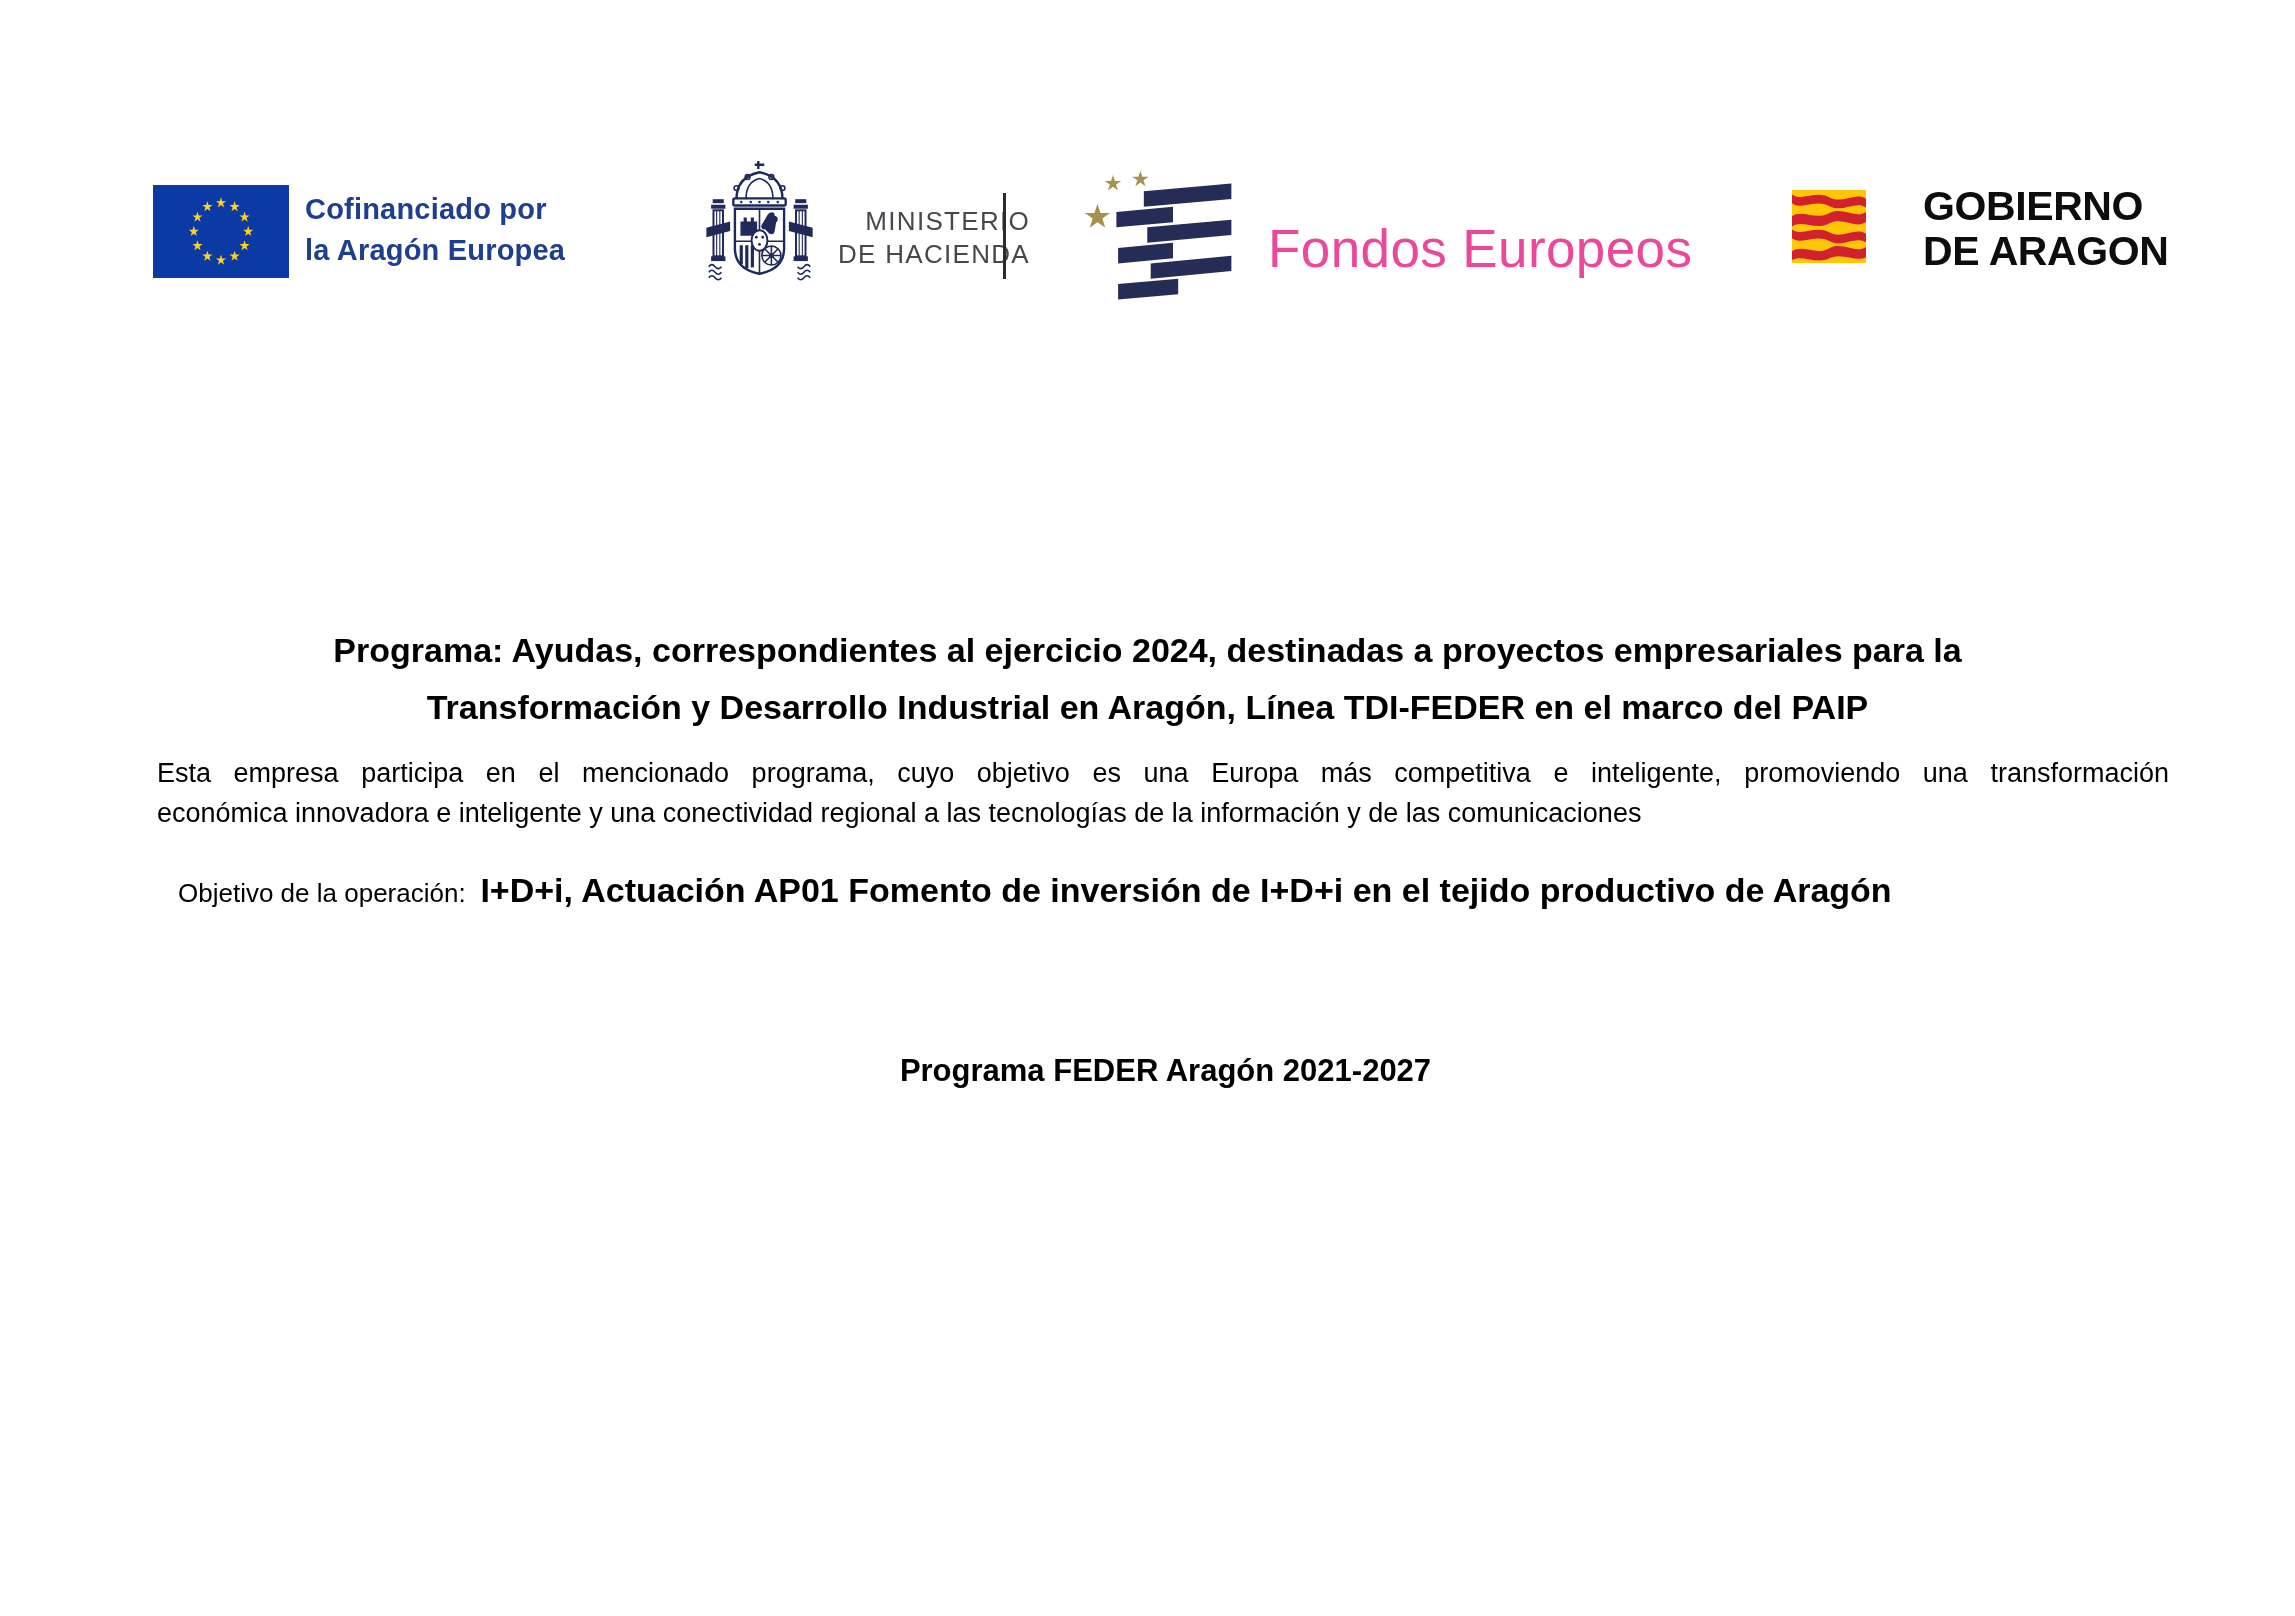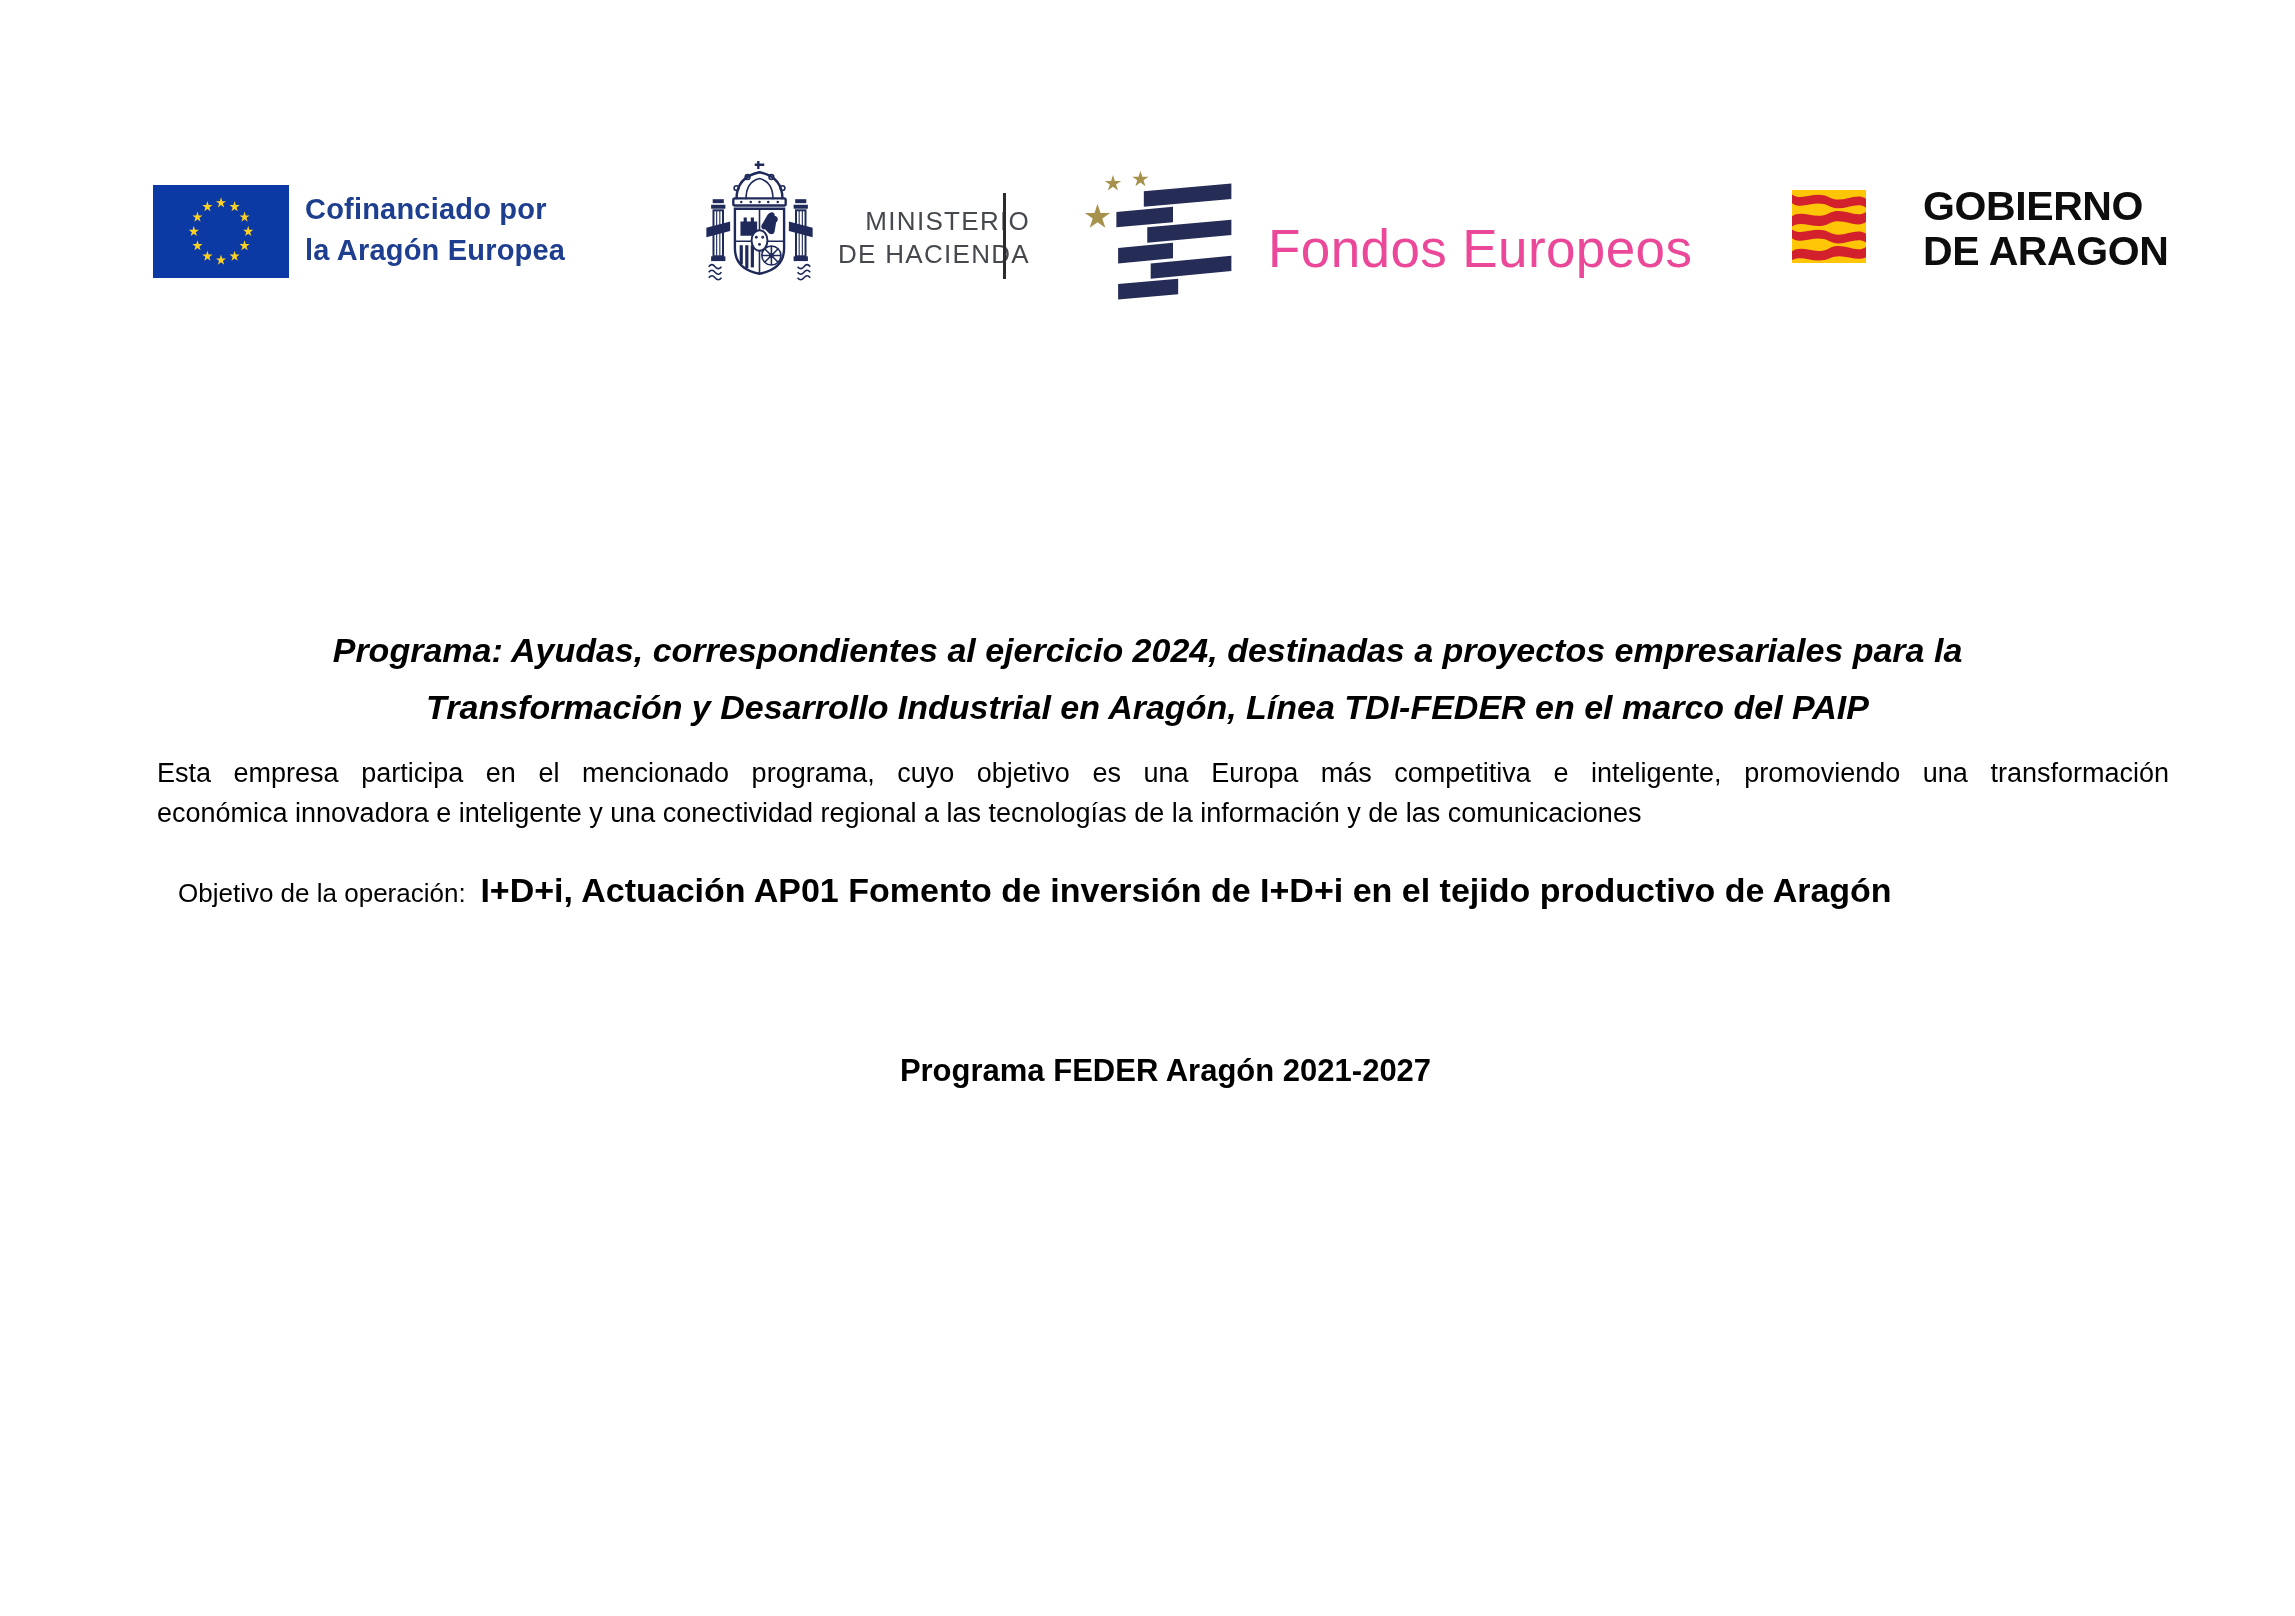--- a/index.html
+++ b/index.html
@@ -18,21 +18,21 @@
   .fondos-mark{position:absolute;left:1082px;top:169px;width:158px;height:133px;}
   .fondos-text{position:absolute;left:1268px;top:218px;font-size:53px;font-weight:400;
                letter-spacing:0.4px;}
   .aragon-mark{position:absolute;left:1792px;top:190px;width:74px;height:73px;}
   .aragon-text{position:absolute;left:1875px;top:184px;font-size:41px;font-weight:bold;
                line-height:45px;letter-spacing:-0.4px;margin-left:48px;}
 
   
   .title{position:absolute;left:0;top:622px;width:2295px;margin:0;font-size:34px;
          font-weight:bold;line-height:57px;text-align:center;}
-  .title-line{white-space:nowrap;font-style:italic;}
+  .title-line{white-space:nowrap;}
   .body-par{position:absolute;left:157px;top:753px;width:2012px;font-size:27px;
             line-height:40px;}
   .par-line-justified{text-align:justify;text-align-last:justify;}
   .par-line{text-align:left;}
   .objective{position:absolute;left:178px;top:864px;width:2042px;font-size:34px;line-height:52px;}
   .obj-label{font-size:26px;font-weight:400;margin-right:5.3px;}
   .obj-value{font-size:34px;font-weight:bold;}
   .footer-line{position:absolute;left:18px;top:1053px;width:2295px;text-align:center;
                font-size:31px;font-weight:bold;}
 </style>

